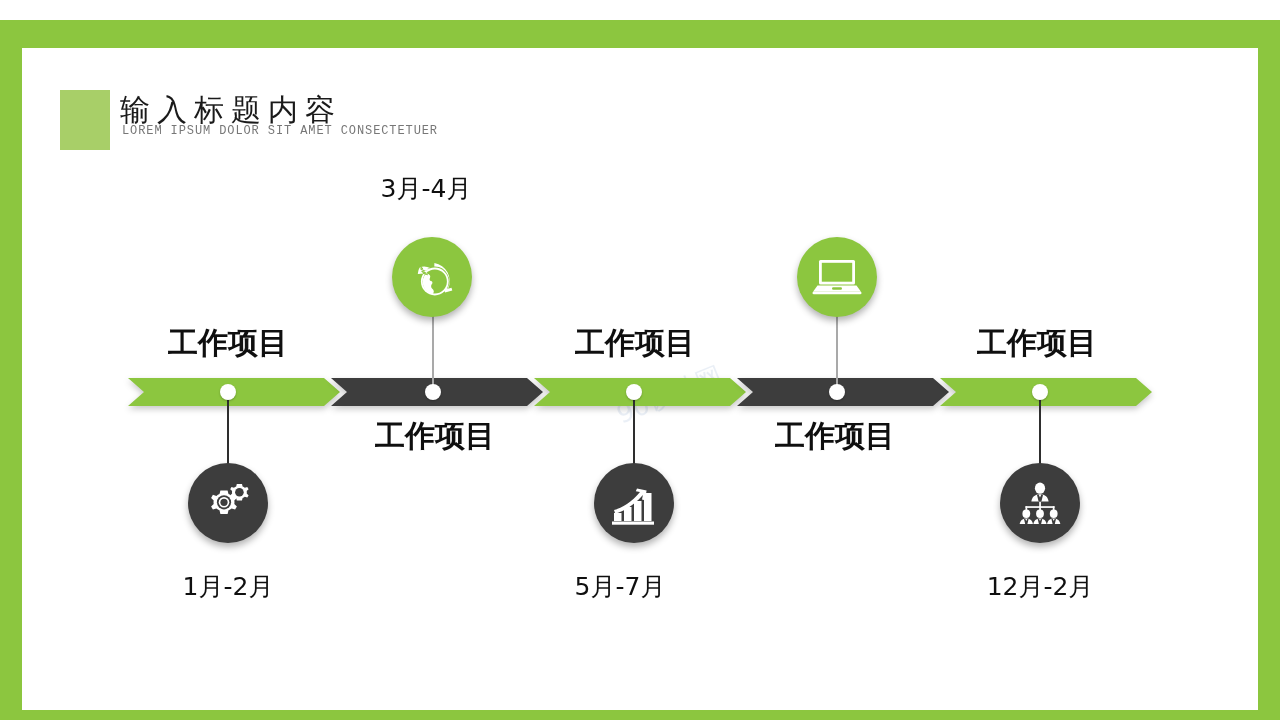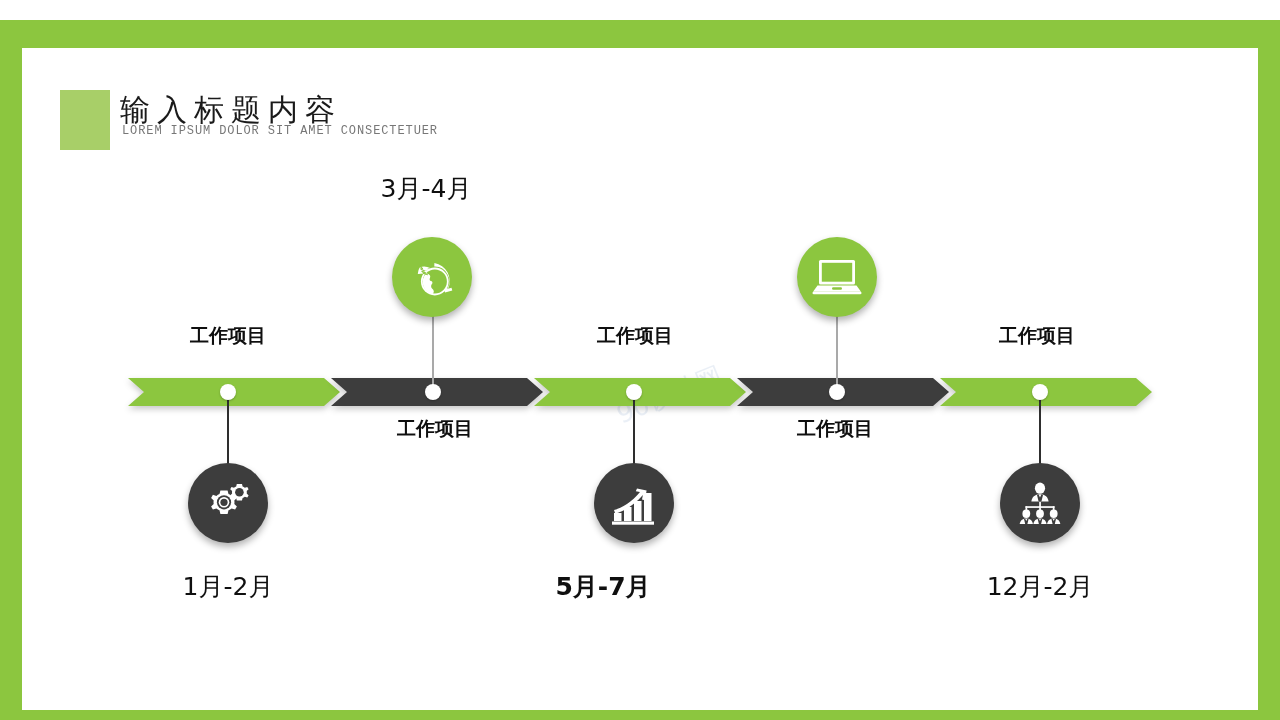--- a/index.html
+++ b/index.html
@@ -140,21 +140,21 @@
     text-align: center;
     white-space: nowrap;
     transform: translateX(-50%);
   }
   .lbl.date {
     font-size: 25px;
     color: #0f0f0f;
     font-family: "DejaVu Sans", "Liberation Sans", sans-serif;
   }
   .lbl.item {
-    font-size: 19px;
+    font-size: 30px;
     font-weight: bold;
     color: #0f0f0f;
     font-family: "DejaVu Sans", "Liberation Sans", sans-serif;
   }
 </style>
 </head>
 <body>
 
 <div class="slide">
   <div class="card">
@@ -244,21 +244,21 @@
             <rect x="14" y="27" width="7.5" height="14"></rect>
             <rect x="24" y="21" width="7.5" height="20"></rect>
             <rect x="34" y="13" width="7.5" height="28"></rect>
             <rect x="2" y="41.5" width="42" height="3.2"></rect>
             <path d="M4 30 C 12 28, 22 22, 30 12 l-4.2 -0.8 1.2 -2.7 9.6 1.9 -1.7 9.8 -2.9 -0.6 0.9 -4.6 C 24 25.4 13 31.8 5.2 33.6 z"></path>
           </g>
         </svg>
       </span>
     </div>
     <div class="lbl item" style="left:635px; top:303px;">工作项目</div>
-    <div class="lbl date" style="left:603px; top:550px;font-weight:bold;">5月-7月</div>
+    <div class="lbl date" style="left:620px; top:550px;">5月-7月</div>
 
     <div class="circle green" style="left:797px; top:217px;">
       <span>
         <svg width="50" height="40" viewBox="0 0 50 40">
           <g fill="#ffffff">
             <rect x="7" y="3" width="36" height="24.5" rx="1.5"></rect>
             <rect x="9.8" y="5.8" width="30.4" height="18.9" fill="#8cc63f"></rect>
             <path d="M5.5 28.5 h39 l4.5 6.2 h-48 z"></path>
             <rect x="20" y="30.2" width="10" height="2.6" rx="1.3" fill="#8cc63f"></rect>
             <rect x="0.5" y="34.7" width="49" height="2.6" rx="1.3"></rect>

